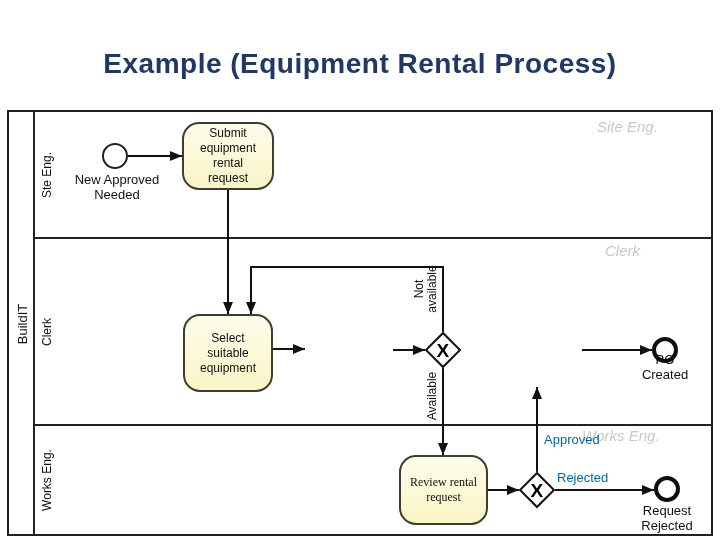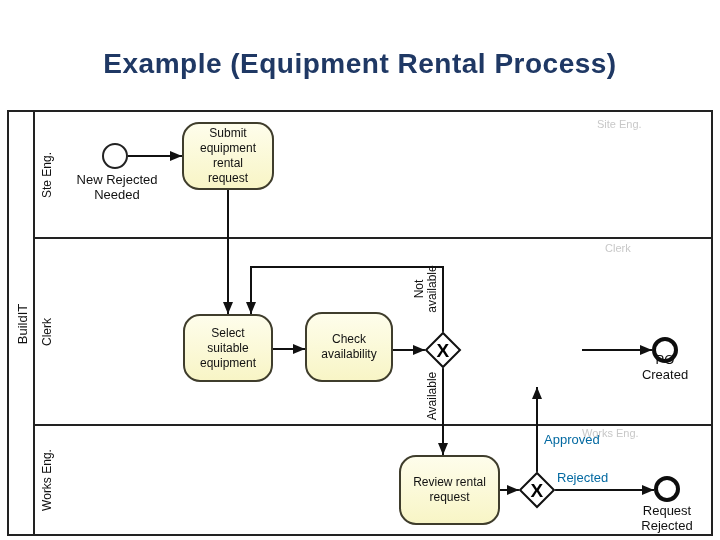--- a/index.html
+++ b/index.html
@@ -46,21 +46,21 @@
     position:absolute;transform:translateX(-50%);text-align:center;
     white-space:pre-line;font-size:13px;line-height:15px;color:#111;
   }
   .gateway{
     position:absolute;width:26px;height:26px;background:#fff;border:2px solid #111;
     box-sizing:border-box;transform:translate(-50%,-50%) rotate(45deg);
     display:flex;align-items:center;justify-content:center;
   }
   .gateway .xmark{transform:rotate(-45deg);font-weight:900;font-size:19px;line-height:1;color:#000;}
   .edge-label{position:absolute;font-size:12px;color:#0369a1;white-space:nowrap;}
-  .watermark{position:absolute;font-size:11px;color:var(--watermark-color);white-space:nowrap;}
+  .watermark{position:absolute;font-style:italic;font-size:15px;color:var(--watermark-color);white-space:nowrap;}
   .connectors{position:absolute;left:0;top:0;pointer-events:none;}
 </style>
 </head>
 <body>
 
 <div class="stage">
 
   <div class="title">Example (Equipment Rental Process)</div>
 
   <div class="pool">
@@ -94,33 +94,31 @@
         <path d="M384 238 H416" marker-end="url(#arr)"></path>
         <path d="M434 256 V343" marker-end="url(#arr)"></path>
         <path d="M479 378 H510" marker-end="url(#arr)"></path>
         <path d="M528 360 V275" marker-end="url(#arr)"></path>
         <path d="M573 238 H643" marker-end="url(#arr)"></path>
         <path d="M546 378 H645" marker-end="url(#arr)"></path>
       </g>
     </svg>
 
     <div class="event start" style="left:93px;top:31px;"></div>
-    <div class="elabel" style="left:108px;top:60px;">New Rejected
+    <div class="elabel" style="left:108px;top:60px;">New Approved
 Needed</div>
 
     <div class="task" style="left:173px;top:10px;width:92px;height:68px;">Submit
 equipment
 rental
 request</div>
-    <div class="task" style="left:174px;top:202px;width:90px;height:68px;">Select
+    <div class="task" style="left:174px;top:202px;width:90px;height:78px;">Select
 suitable
 equipment</div>
-    <div class="task" style="left:296px;top:200px;width:88px;height:70px;">Check
-availability</div>
-    <div class="task" style="left:390px;top:343px;width:101px;height:70px;">Review rental
+    <div class="task" style="left:390px;top:343px;width:89px;height:70px;font-family:Liberation Serif, serif;">Review rental
 request</div>
 
     <div class="gateway" style="left:434px;top:238px;">
       <span class="xmark">X</span>
     </div>
     <div class="gateway" style="left:528px;top:378px;">
       <span class="xmark">X</span>
     </div>
 
     <div class="event end" style="left:643px;top:225px;"></div>

